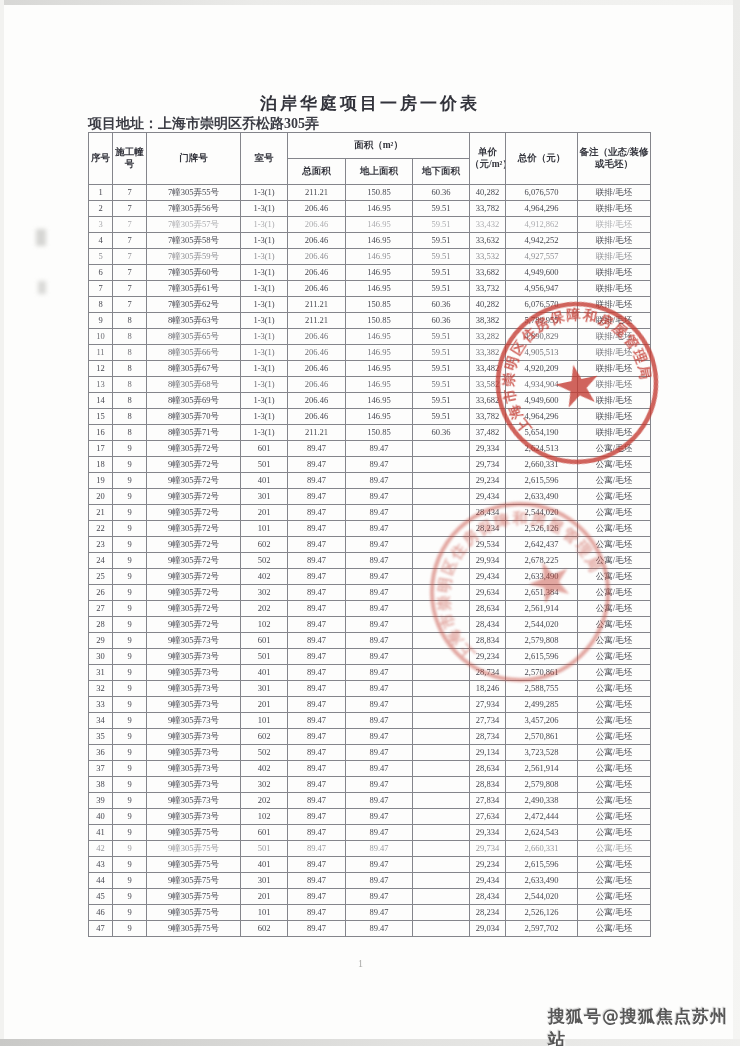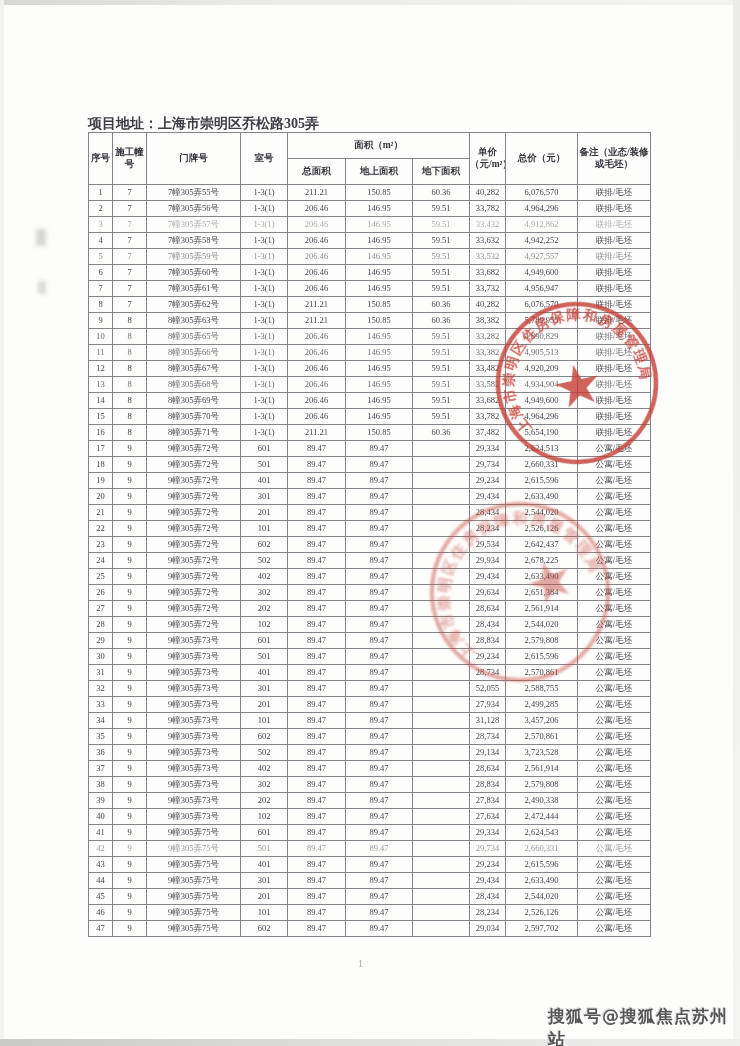--- a/index.html
+++ b/index.html
@@ -51,20 +51,21 @@
 
 <div class="page">
 
   <div class="edge edge-top"></div>
   <div class="edge edge-left"></div>
   <div class="edge edge-right"></div>
   <div class="edge edge-bottom"></div>
   <div class="smudge smudge-a"></div>
   <div class="smudge smudge-b"></div>
 
+  <div class="doc-title">泊岸华庭项目一房一价表</div>
   <div class="doc-address">项目地址：上海市崇明区乔松路305弄</div>
 
   <table class="price">
     <colgroup>
       <col style="width:24px">
         <col style="width:34px">
         <col style="width:94px">
         <col style="width:47px">
       <col style="width:58px">
         <col style="width:67px">
@@ -464,21 +465,21 @@
       <td>公寓/毛坯</td>
     </tr>
         <tr>
       <td>32</td>
       <td>9</td>
       <td>9幢305弄73号</td>
       <td>301</td>
       <td>89.47</td>
       <td>89.47</td>
       <td></td>
-      <td>52,055</td>
+      <td>18,246</td>
       <td>2,588,755</td>
       <td>公寓/毛坯</td>
     </tr>
         <tr>
       <td>33</td>
       <td>9</td>
       <td>9幢305弄73号</td>
       <td>201</td>
       <td>89.47</td>
       <td>89.47</td>
@@ -488,21 +489,21 @@
       <td>公寓/毛坯</td>
     </tr>
         <tr>
       <td>34</td>
       <td>9</td>
       <td>9幢305弄73号</td>
       <td>101</td>
       <td>89.47</td>
       <td>89.47</td>
       <td></td>
-      <td>31,128</td>
+      <td>27,734</td>
       <td>3,457,206</td>
       <td>公寓/毛坯</td>
     </tr>
         <tr>
       <td>35</td>
       <td>9</td>
       <td>9幢305弄73号</td>
       <td>602</td>
       <td>89.47</td>
       <td>89.47</td>

